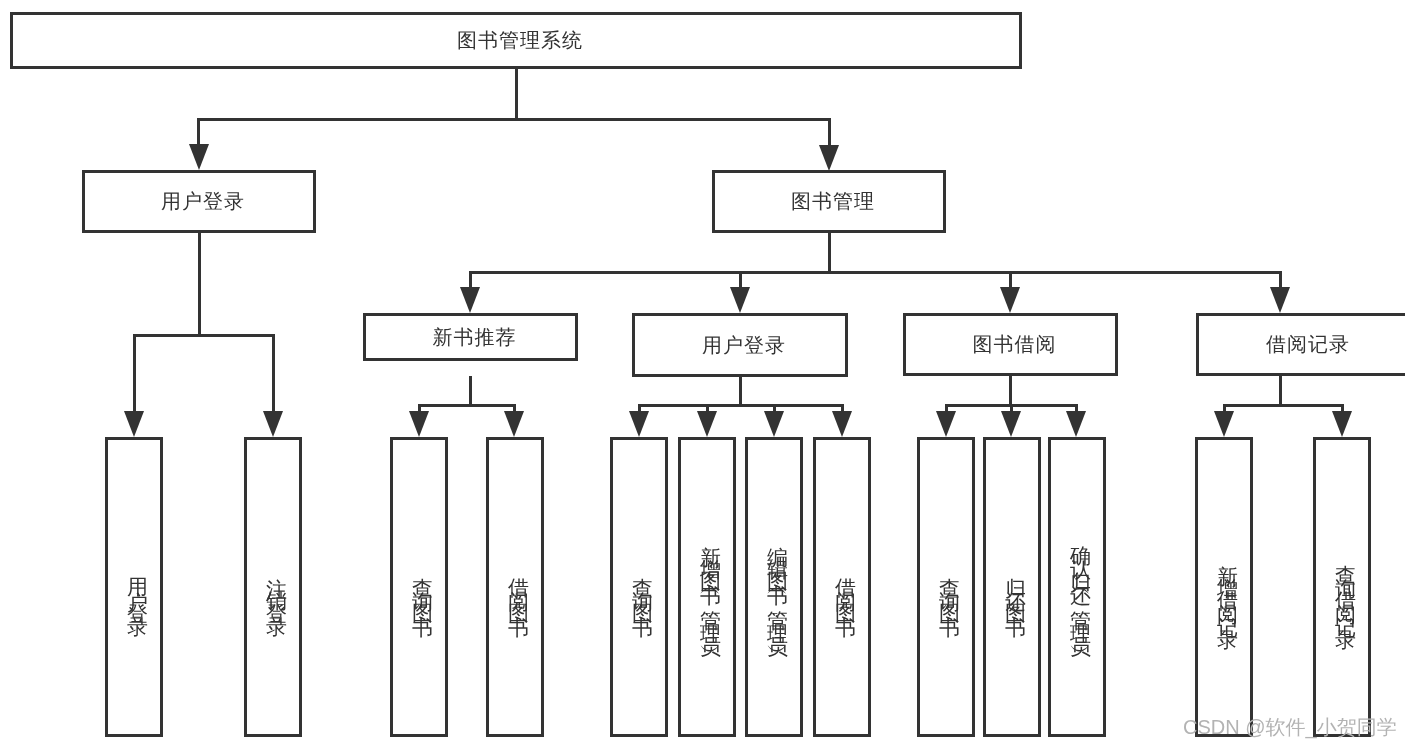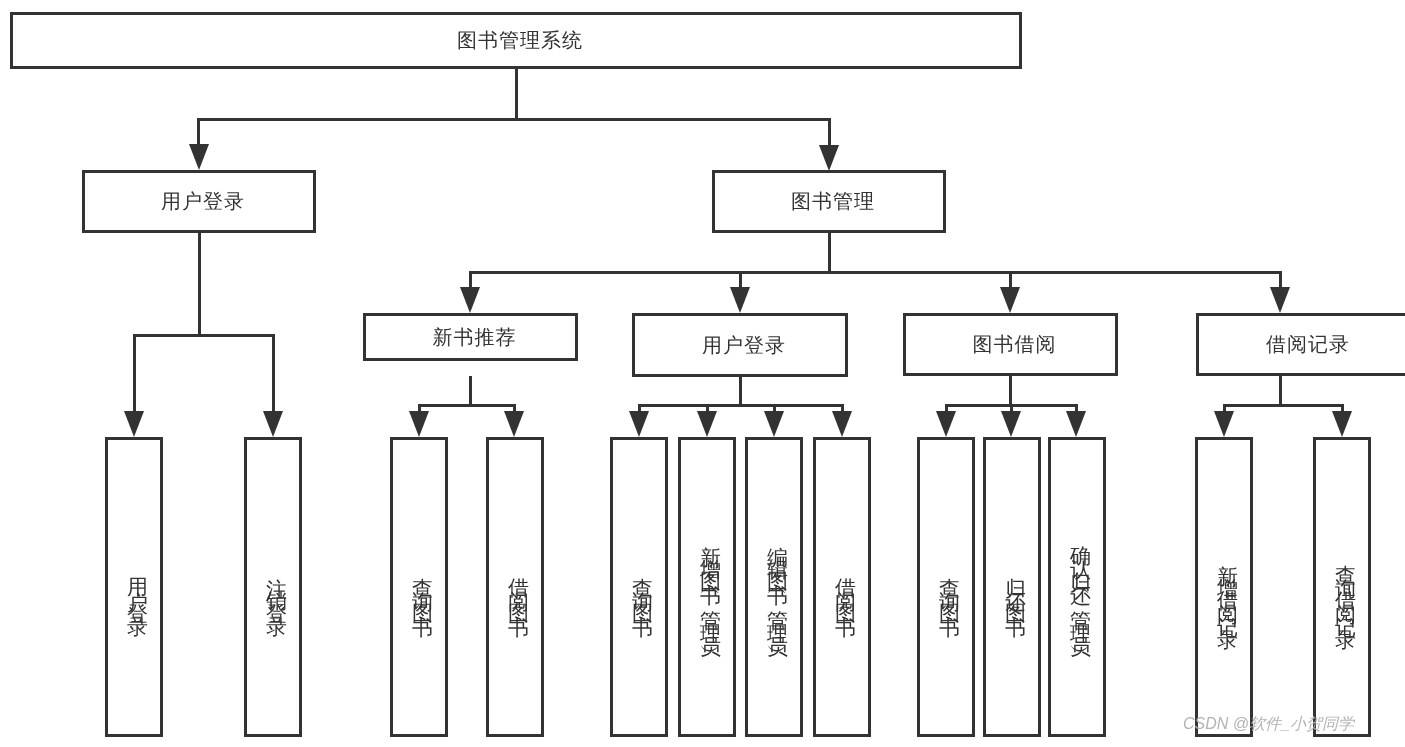--- a/index.html
+++ b/index.html
@@ -43,23 +43,22 @@
   .arr{
     position:absolute;
     width:0;height:0;
     border-left:10px solid transparent;
     border-right:10px solid transparent;
     border-top:26px solid var(--line);
   }
   .watermark{
     position:absolute;
     color:var(--wm);
-    font-size:16px;
+    font-size:20px;
     white-space:nowrap;
-    font-style:italic;
   }
 </style>
 </head>
 <body>
 
 <div id="canvas">
 
   <div class="box hbox" style="left:10px;top:12px;width:1012px;height:57px;">
     <span>图书管理系统</span>
   </div>

